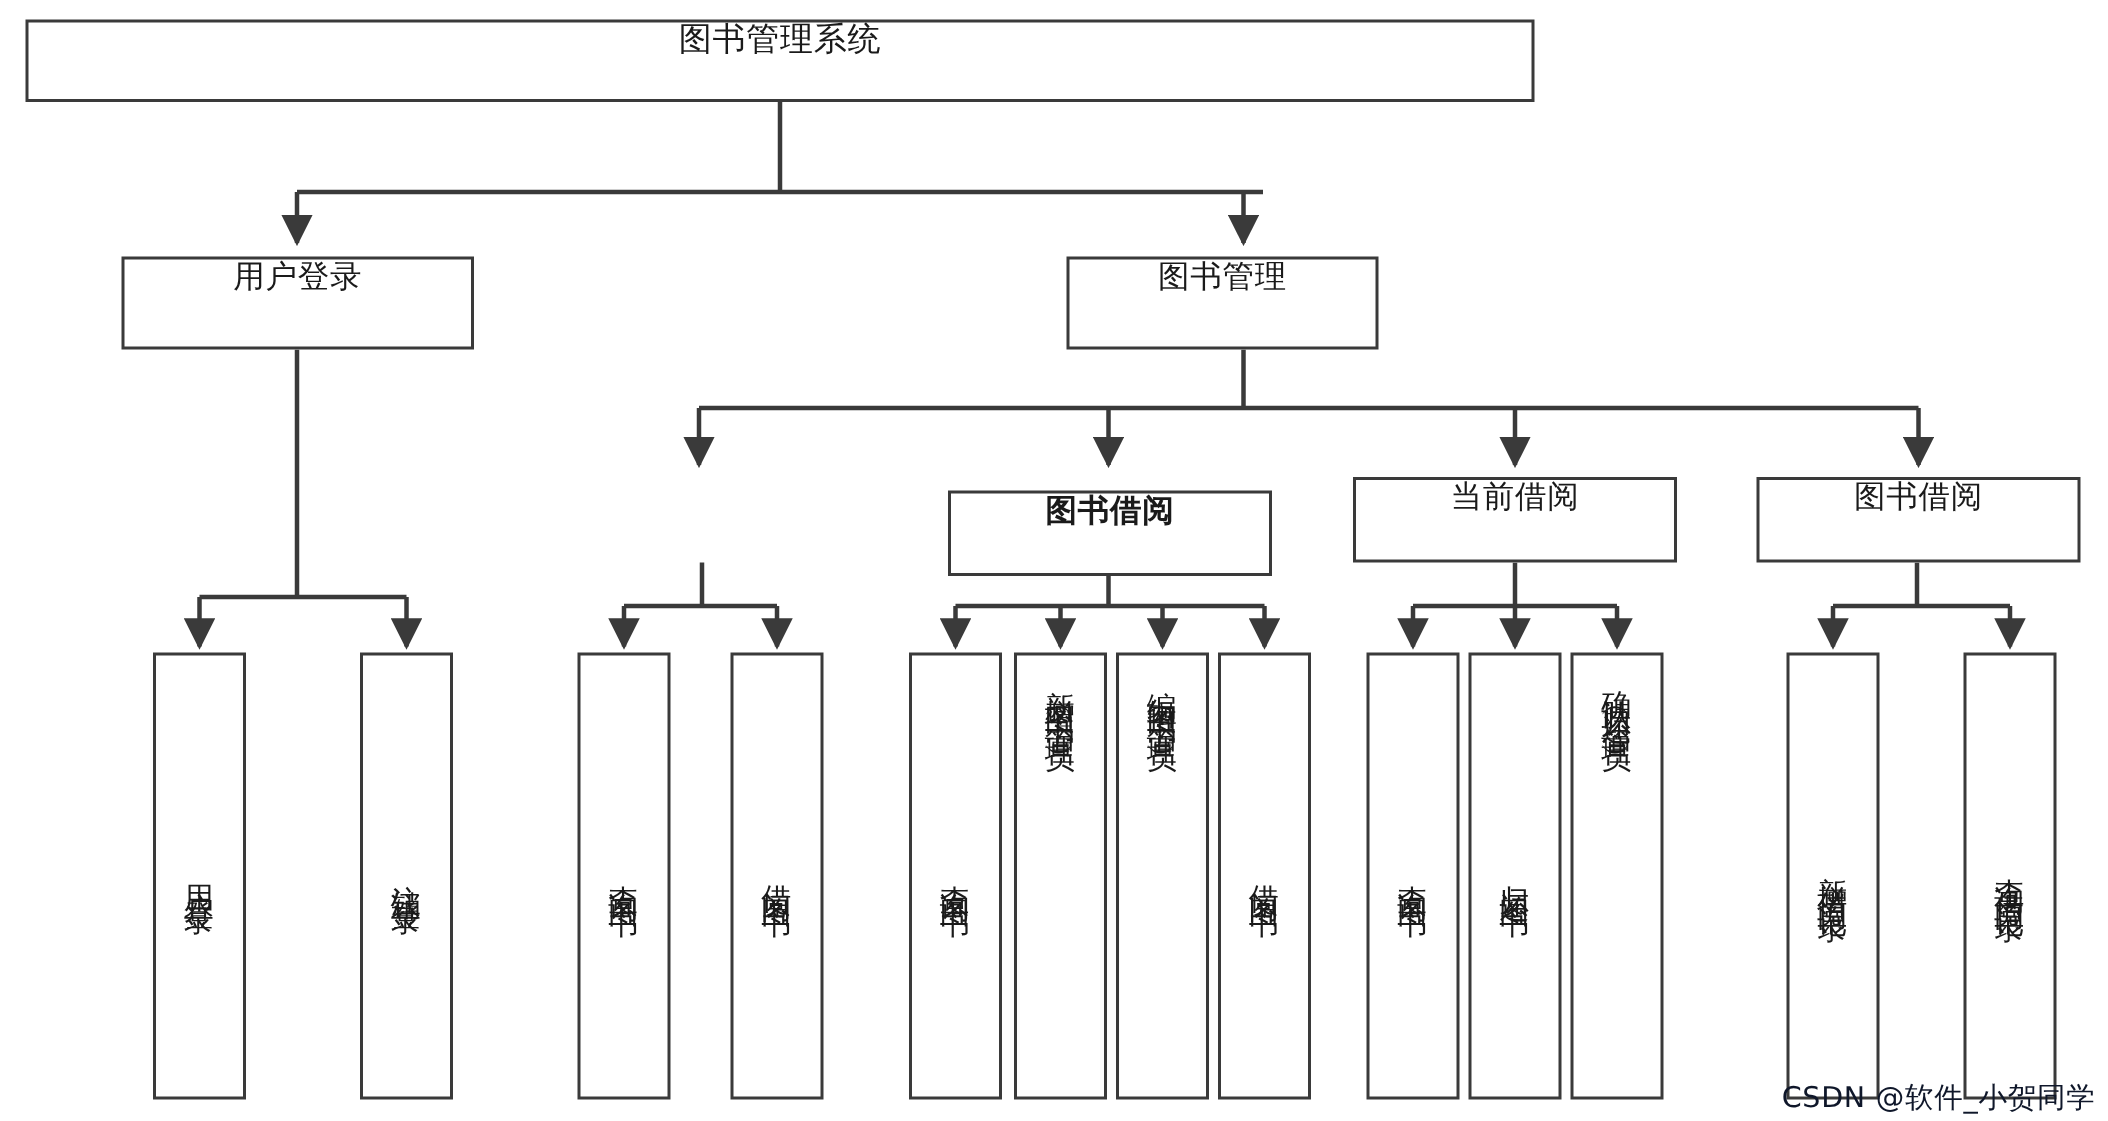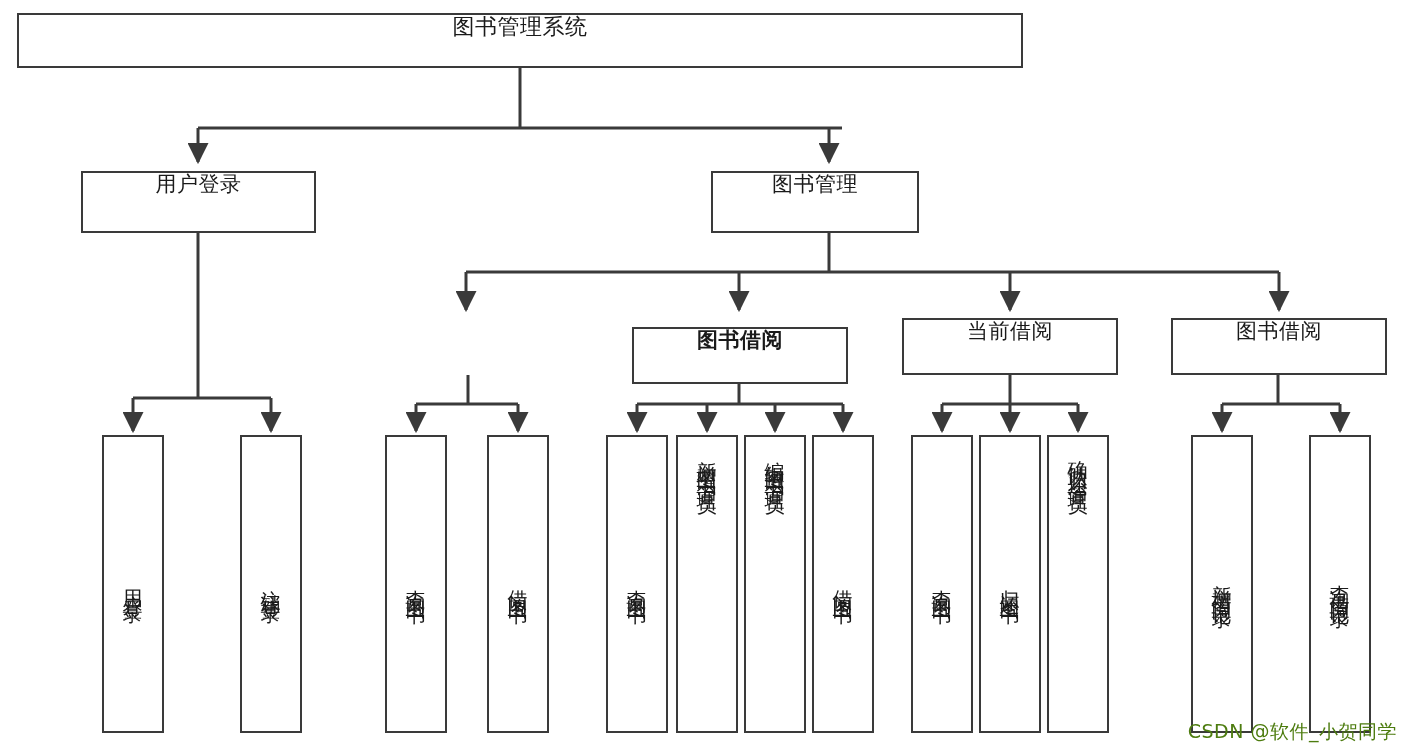--- a/index.html
+++ b/index.html
@@ -56,21 +56,21 @@
   }
   .node.leaf.short {
     align-items: center;
     padding-top: 0;
   }
   .watermark {
     position: absolute;
     right: 8px;
     bottom: 2px;
     font-size: 19px;
-    color: #4d7c0f;
+    color: #0f172a;
     z-index: 3;
     white-space: nowrap;
     letter-spacing: 0.5px;
   }
 </style>
 </head>
 <body>
 
 <div id="canvas">
 

